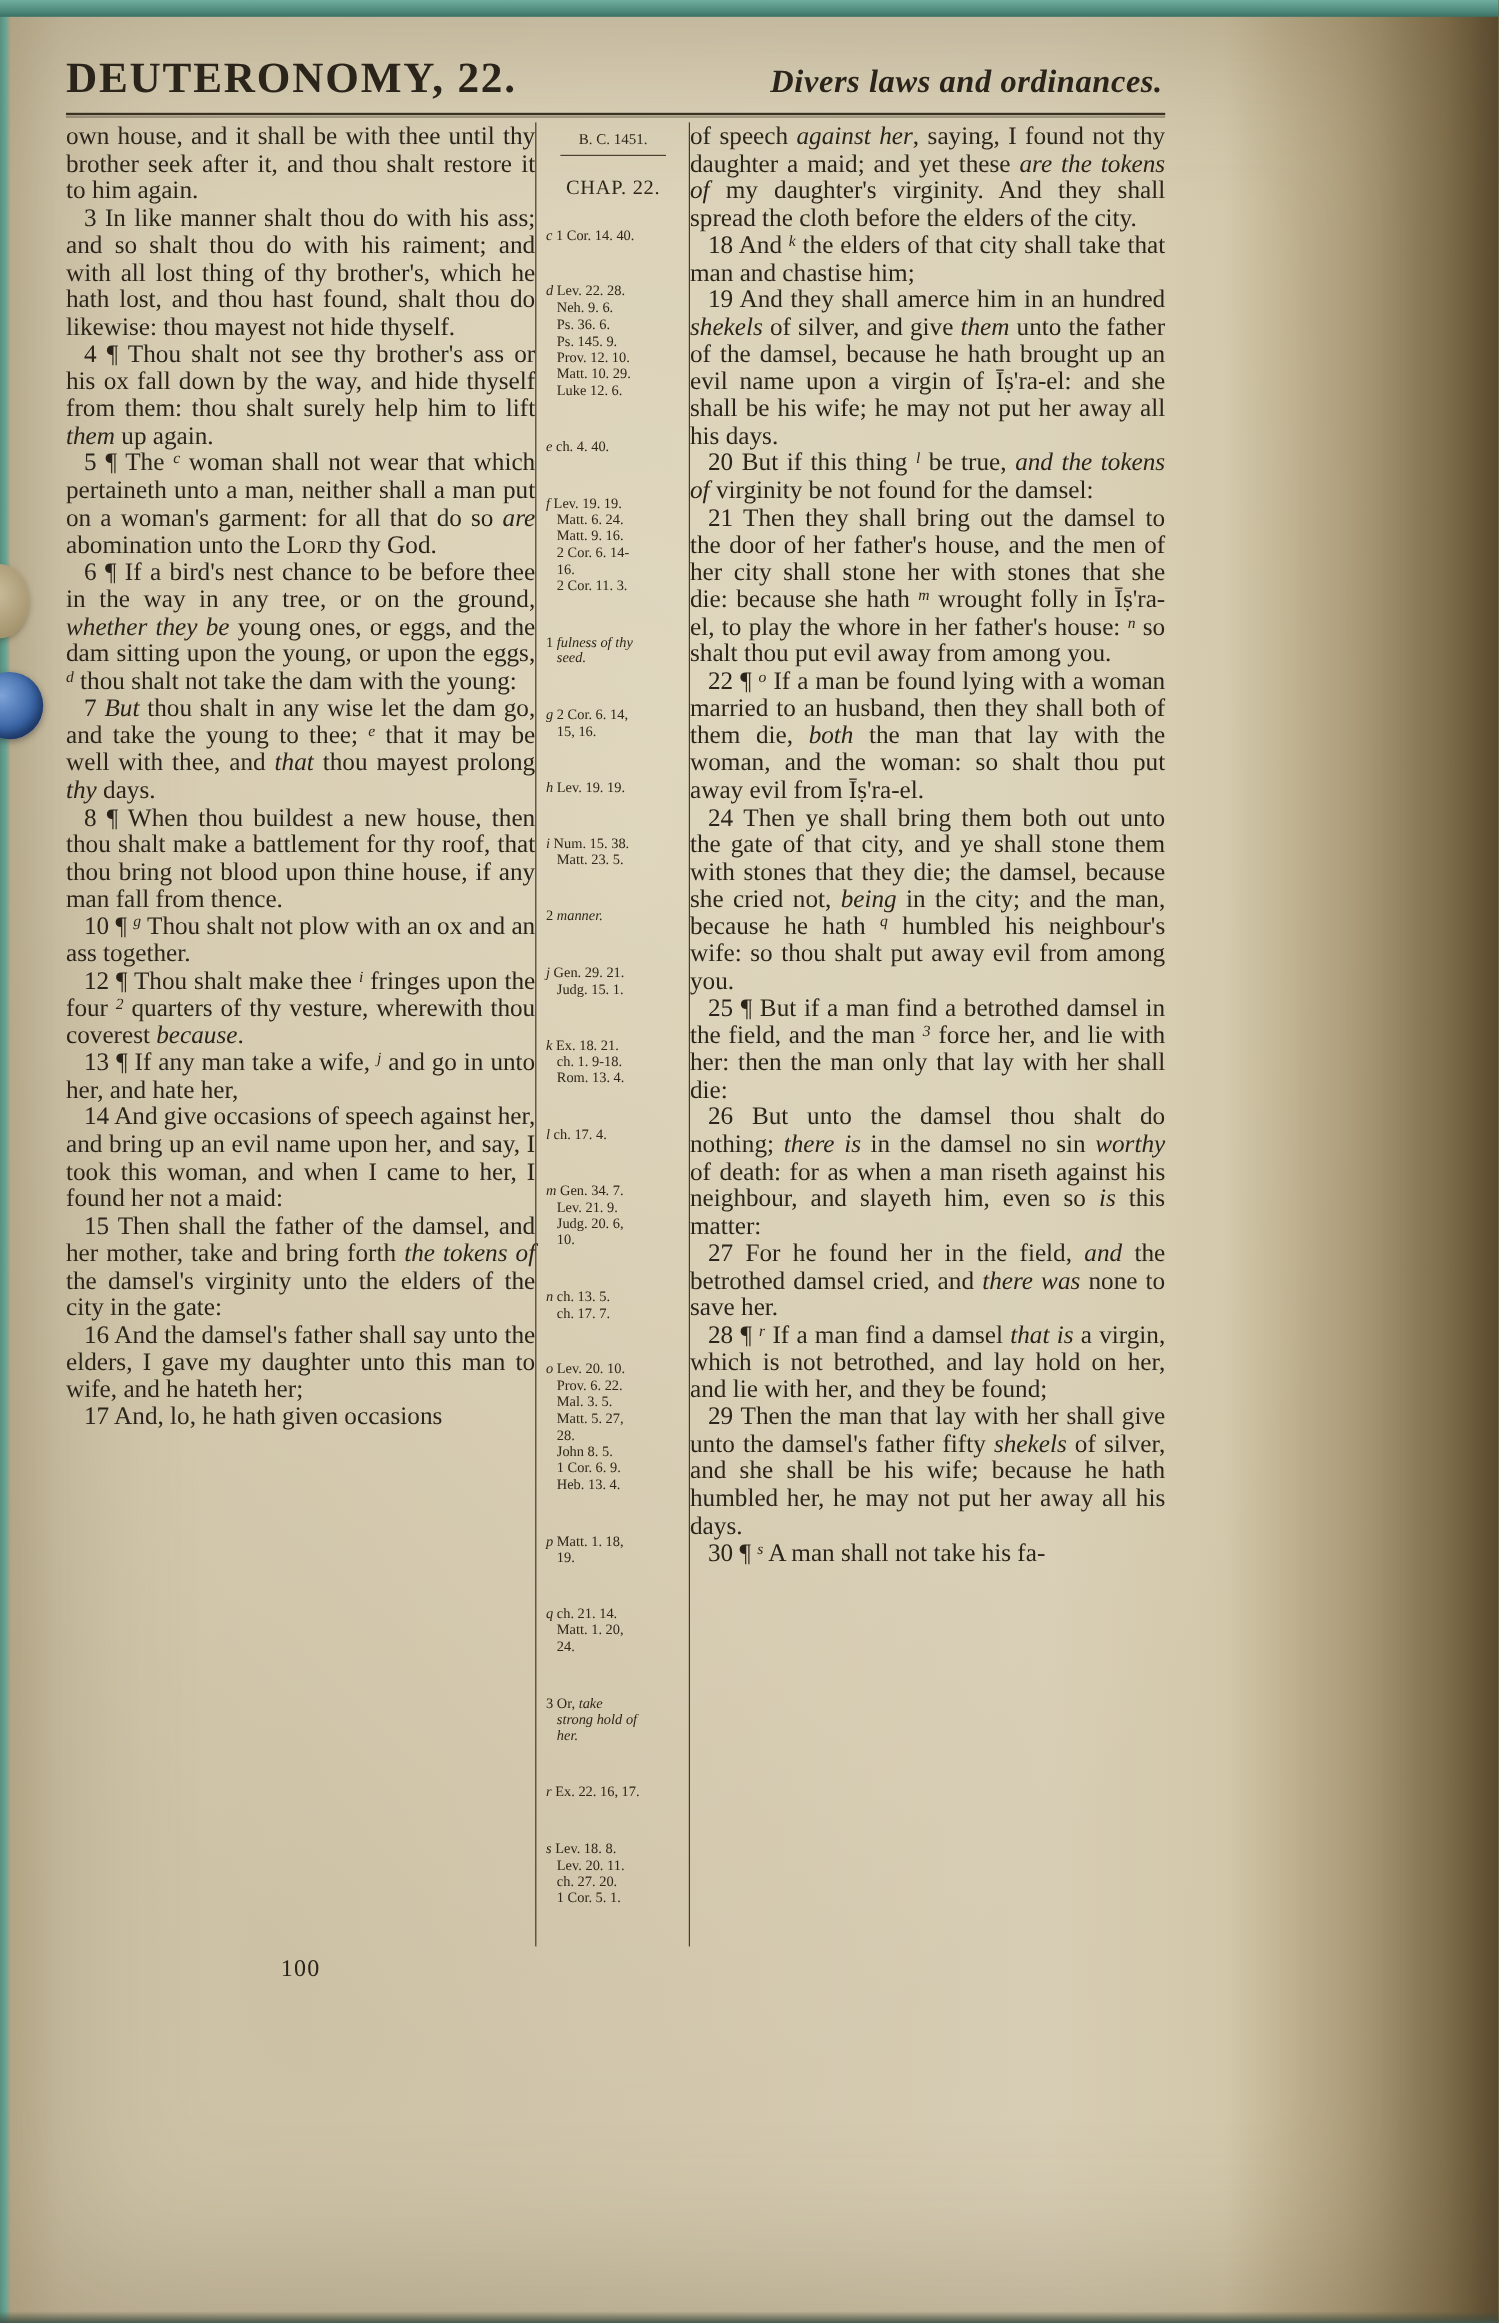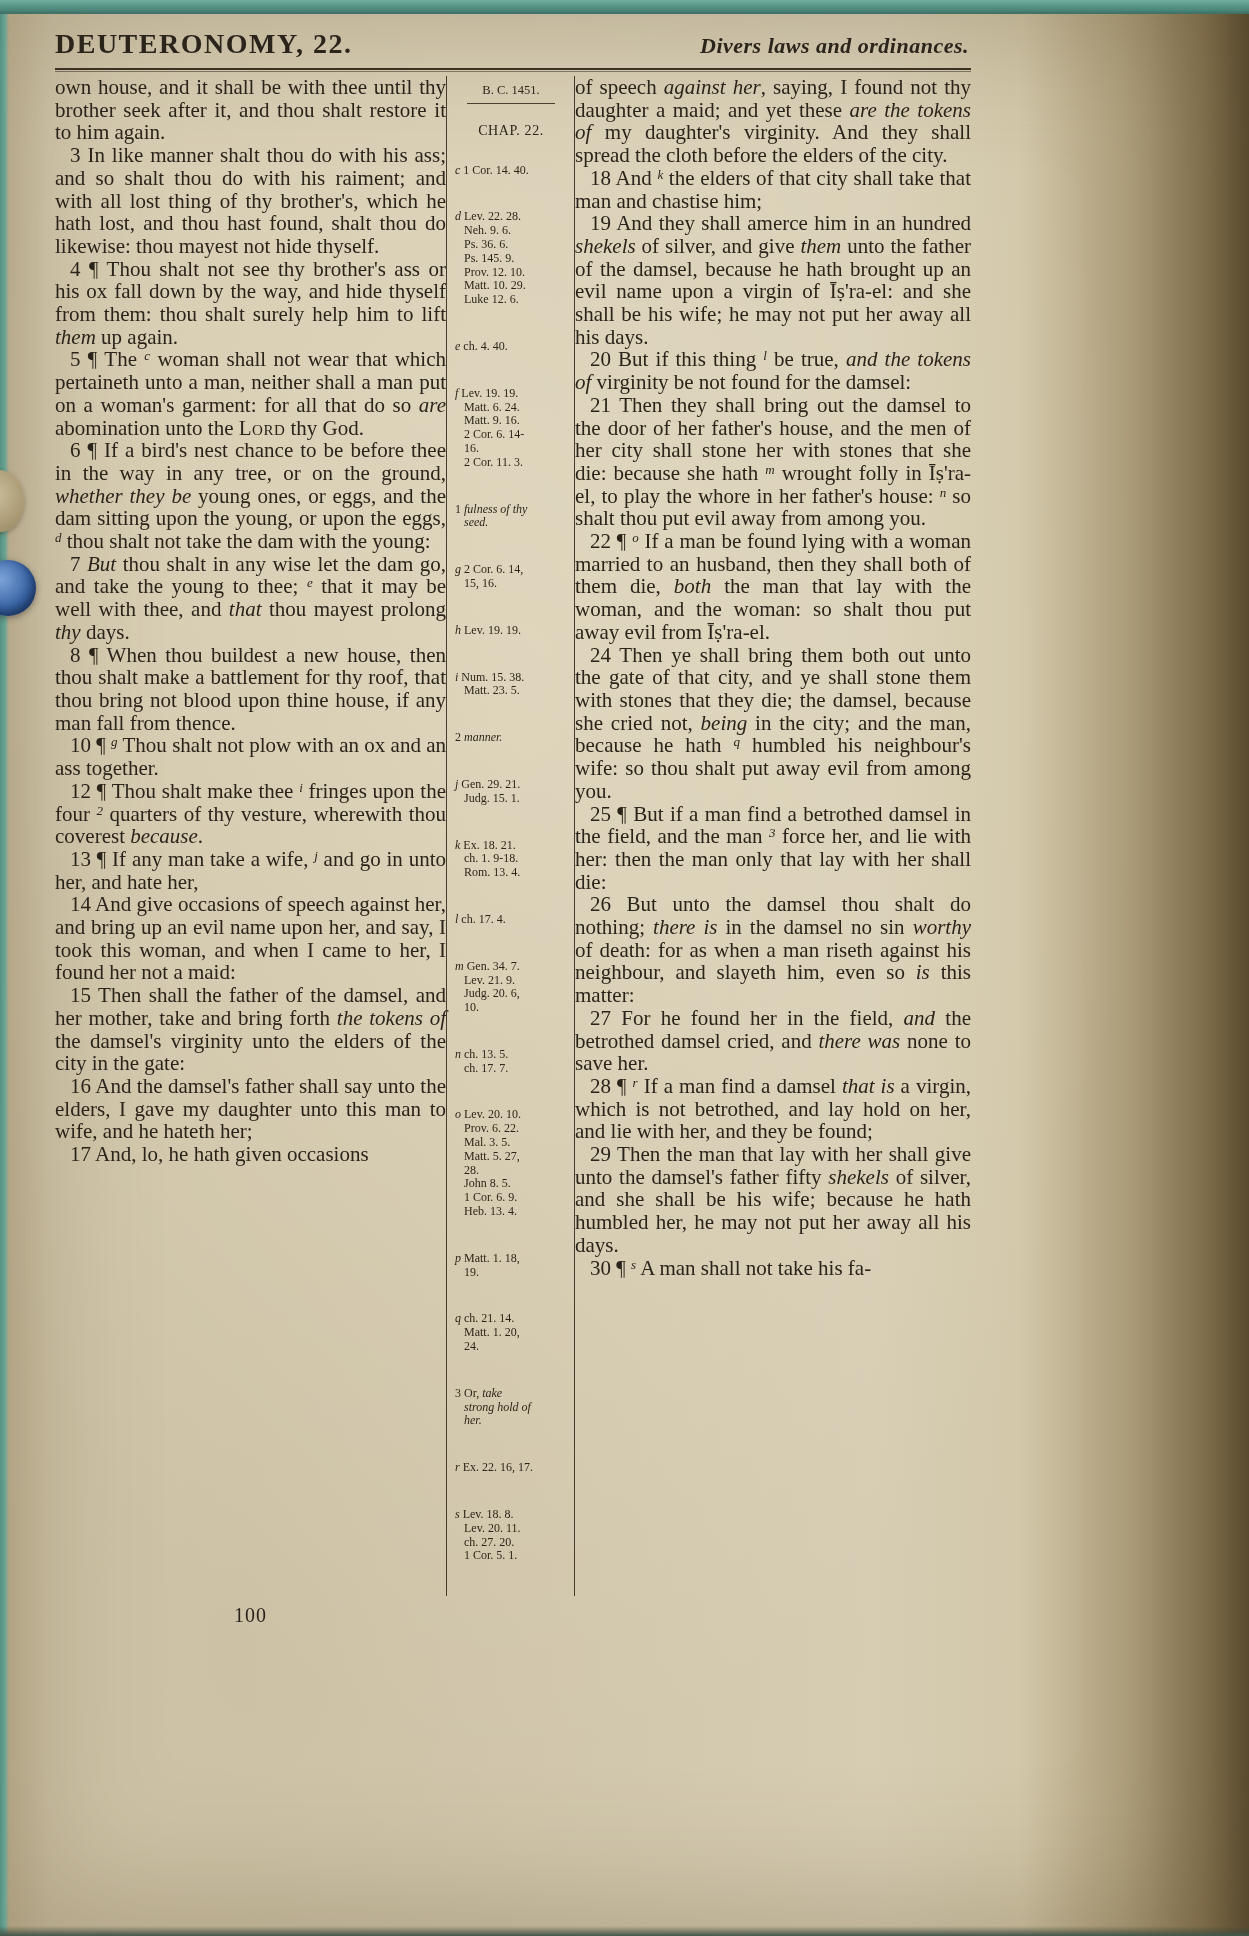--- a/index.html
+++ b/index.html
@@ -25,37 +25,37 @@
     box-shadow:0 2px 6px rgba(30,30,40,.45), inset -3px -4px 8px rgba(10,20,50,.5);z-index:7;}
   .thumb-tab2{position:absolute;left:-26px;top:470px;width:50px;height:62px;border-radius:50%;
     background:radial-gradient(circle at 40% 40%,#cdbf9d,#a4946e 75%);
     box-shadow:0 2px 5px rgba(40,30,10,.35);z-index:6;}
   .gutter-shadow{position:absolute;top:0;right:0;bottom:0;width:230px;z-index:4;pointer-events:none;
     background:linear-gradient(90deg,rgba(90,70,35,0),rgba(95,75,40,.18) 45%,rgba(80,60,30,.38) 80%,rgba(55,42,22,.55));}
 
   .content{position:absolute;left:55px;top:24px;width:916px;z-index:3;}
 
   .header{display:flex;justify-content:space-between;align-items:baseline;padding:4px 2px 8px 0;}
-  .h-left{font-weight:bold;font-size:28px;letter-spacing:1.5px;}
-  .h-right{font-weight:bold;font-style:italic;font-size:22px;letter-spacing:.5px;}
+  .h-left{font-weight:bold;font-size:36px;letter-spacing:1.5px;margin-top:16px;}
+  .h-right{font-weight:bold;font-style:italic;font-size:27px;letter-spacing:.5px;}
   .header-rule{border-top:2.5px solid #3b3224;border-bottom:1px solid rgba(59,50,36,.55);height:1px;margin-bottom:4px;}
 
   .cols{display:flex;align-items:stretch;}
   .col-verse{width:391px;font-size:21px;line-height:22.7px;text-align:justify;}
   .col-verse p{margin:0;text-indent:15px;}
   .col-verse p.cont{text-indent:0;}
   sup{font-size:13px;font-style:italic;line-height:0;vertical-align:baseline;position:relative;top:-6px;}
   .sc{font-variant:small-caps;letter-spacing:.5px;}
 
   .col-center{width:112px;padding:2px 7px 0 8px;border-left:1.5px solid #46true3b2c;border-right:1.5px solid #463b2c;
     border-left:1.5px solid #463b2c;
     font-size:12px;line-height:13.8px;color:#2e2618;}
   .bc-date{text-align:center;margin:6px 0 2px;font-size:12.5px;}
   .bc-rule{border-top:1px solid #4a4030;margin:5px 12px 20px;}
-  .chap-heading{text-align:center;letter-spacing:.6px;margin-bottom:26px;font-size:14px;margin-top:12px;}
+  .chap-heading{text-align:center;letter-spacing:.6px;margin-bottom:26px;font-size:17px;margin-top:12px;}
   .ref{margin-bottom:33px;padding-left:9px;text-indent:-9px;}
 
   .col-right{flex:1;}
   .page-number{width:391px;text-align:center;font-size:20px;margin-top:8px;letter-spacing:1px;}
 </style>
 </head>
 <body>
 
 <div class="stage">
   <div class="edge-top"></div>

